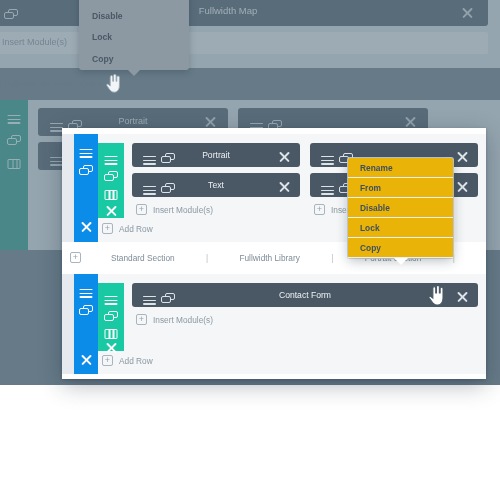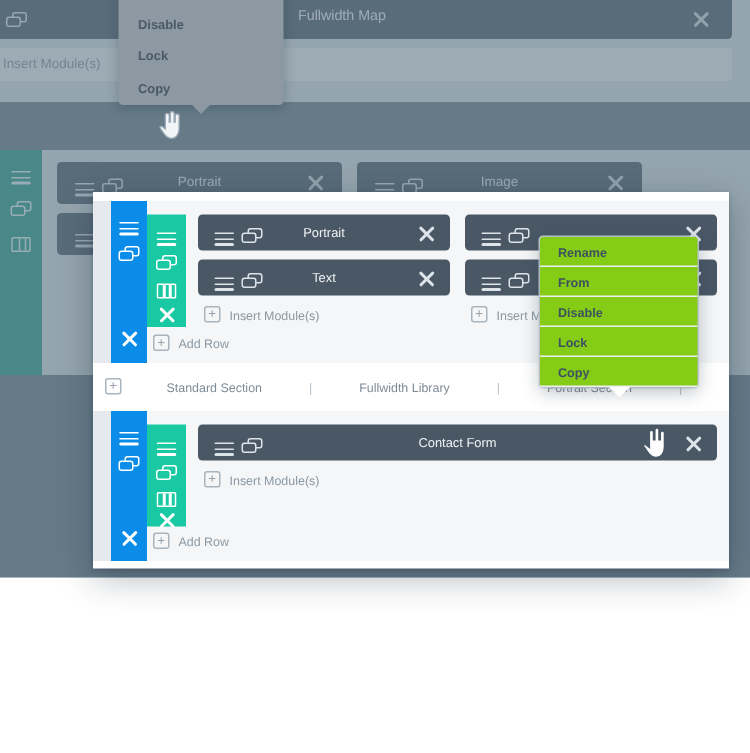--- a/index.html
+++ b/index.html
@@ -156,22 +156,22 @@
     border: 1px solid #aab4bd; border-radius: 2px; color: #97a2ac;
     font-size: 9px; line-height: 9.5px; text-align: center;
   }
   .fg-sectionbar .links { position: absolute; left: 25px; top: 7px; white-space: nowrap;
     color: #7e8b96; font-size: 8.3px; }
   .fg-sectionbar .links span { color: #7e8b96; margin-left: 24px; }
   .fg-sectionbar .links .sep { color: #b7c0c8; padding: 0 5px; }
 
   
   #fg-menu {
-    position: absolute; left: 360px; top: 158px; width: 105px; z-index: 70;
-    background: #84cc16; border-radius: 2px;
+    position: absolute; left: 348px; top: 158px; width: 105px; z-index: 70;
+    background: #eab308; border-radius: 2px;
     box-shadow: 0 3px 12px rgba(30,45,58,0.30), 0 0 0 1px rgba(210,218,224,0.9);
   }
   #fg-menu .fgm-item {
     height: 20px; line-height: 20px; padding-left: 12px;
     color: #3f5161; font-size: 8.4px; font-weight: bold;
     border-bottom: 1px solid #edf0f2;
   }
   #fg-menu .fgm-item:last-child { border-bottom: none; }
   #fg-menu .fgm-arrow {
     position: absolute; left: 50%; margin-left: -7px; bottom: -7px;
@@ -247,21 +247,20 @@
         </div>
 
         <div class="bg-col" style="left:284px;top:8px;width:190px;">
           <div class="bg-mod" style="left:0;top:0;width:190px;">
             <span class="hb" style="color:#dbe2e7;">
               <span class="ico-lines"><i></i><i></i><i></i></span>
             </span>
             <span class="dp" style="color:#dbe2e7;">
               <span class="ico-dup"><b class="back"></b><b class="front"></b></span>
             </span>
-            <span class="lbl">Image</span>
             <span class="xg">
               <span class="ico-x"><s class="a"></s><s class="b"></s></span>
             </span>
           </div>
           <div class="bg-mod" style="left:0;top:34px;width:190px;">
             <span class="hb" style="color:#dbe2e7;">
               <span class="ico-lines"><i></i><i></i><i></i></span>
             </span>
           </div>
         </div>

